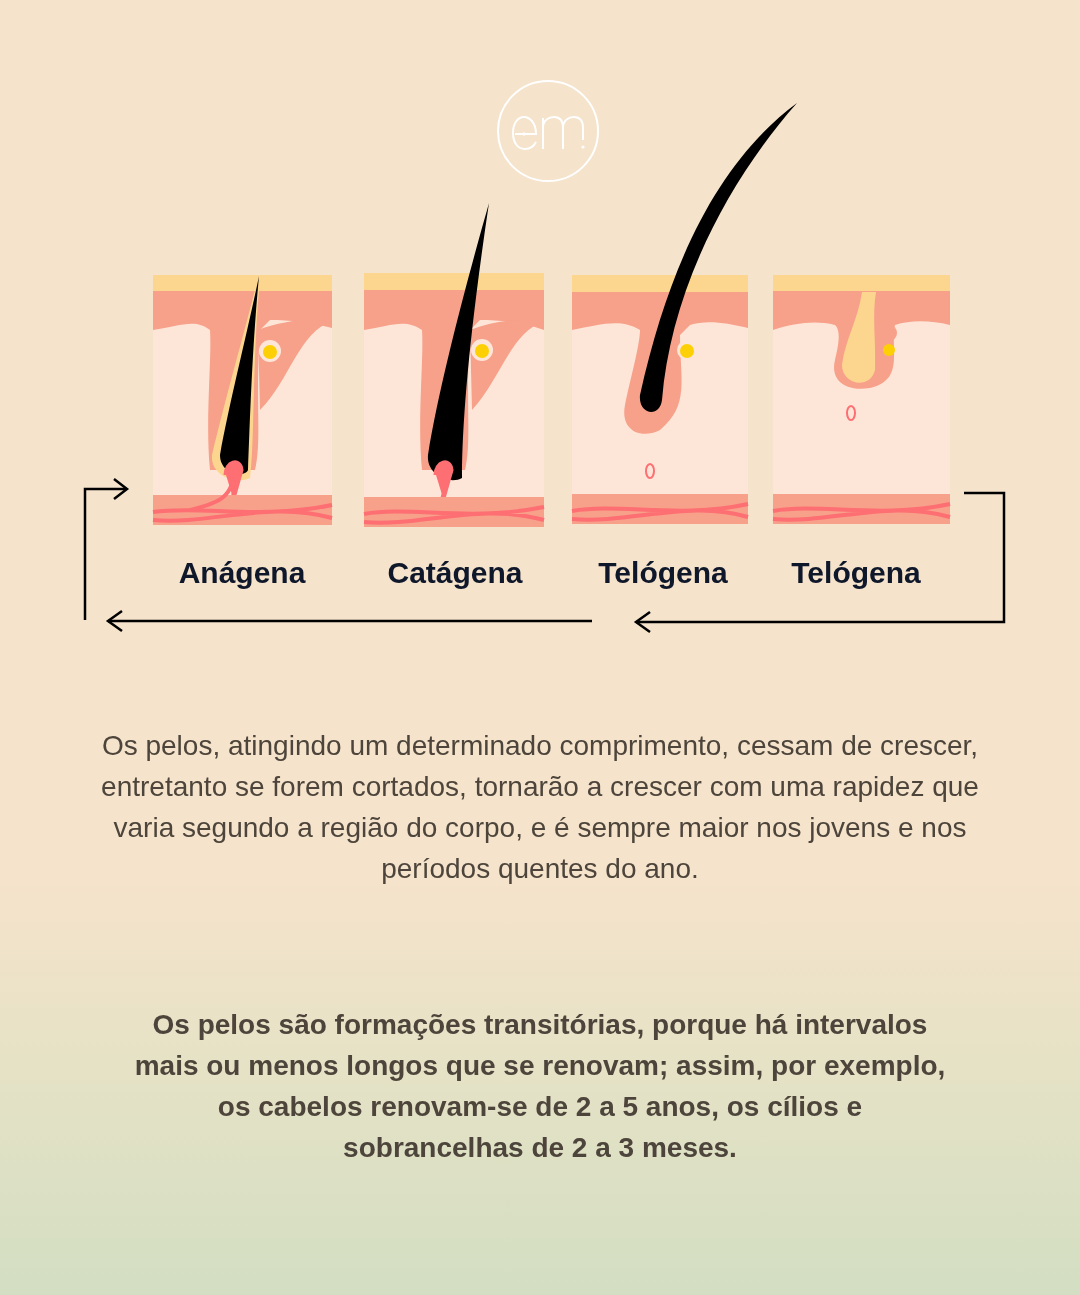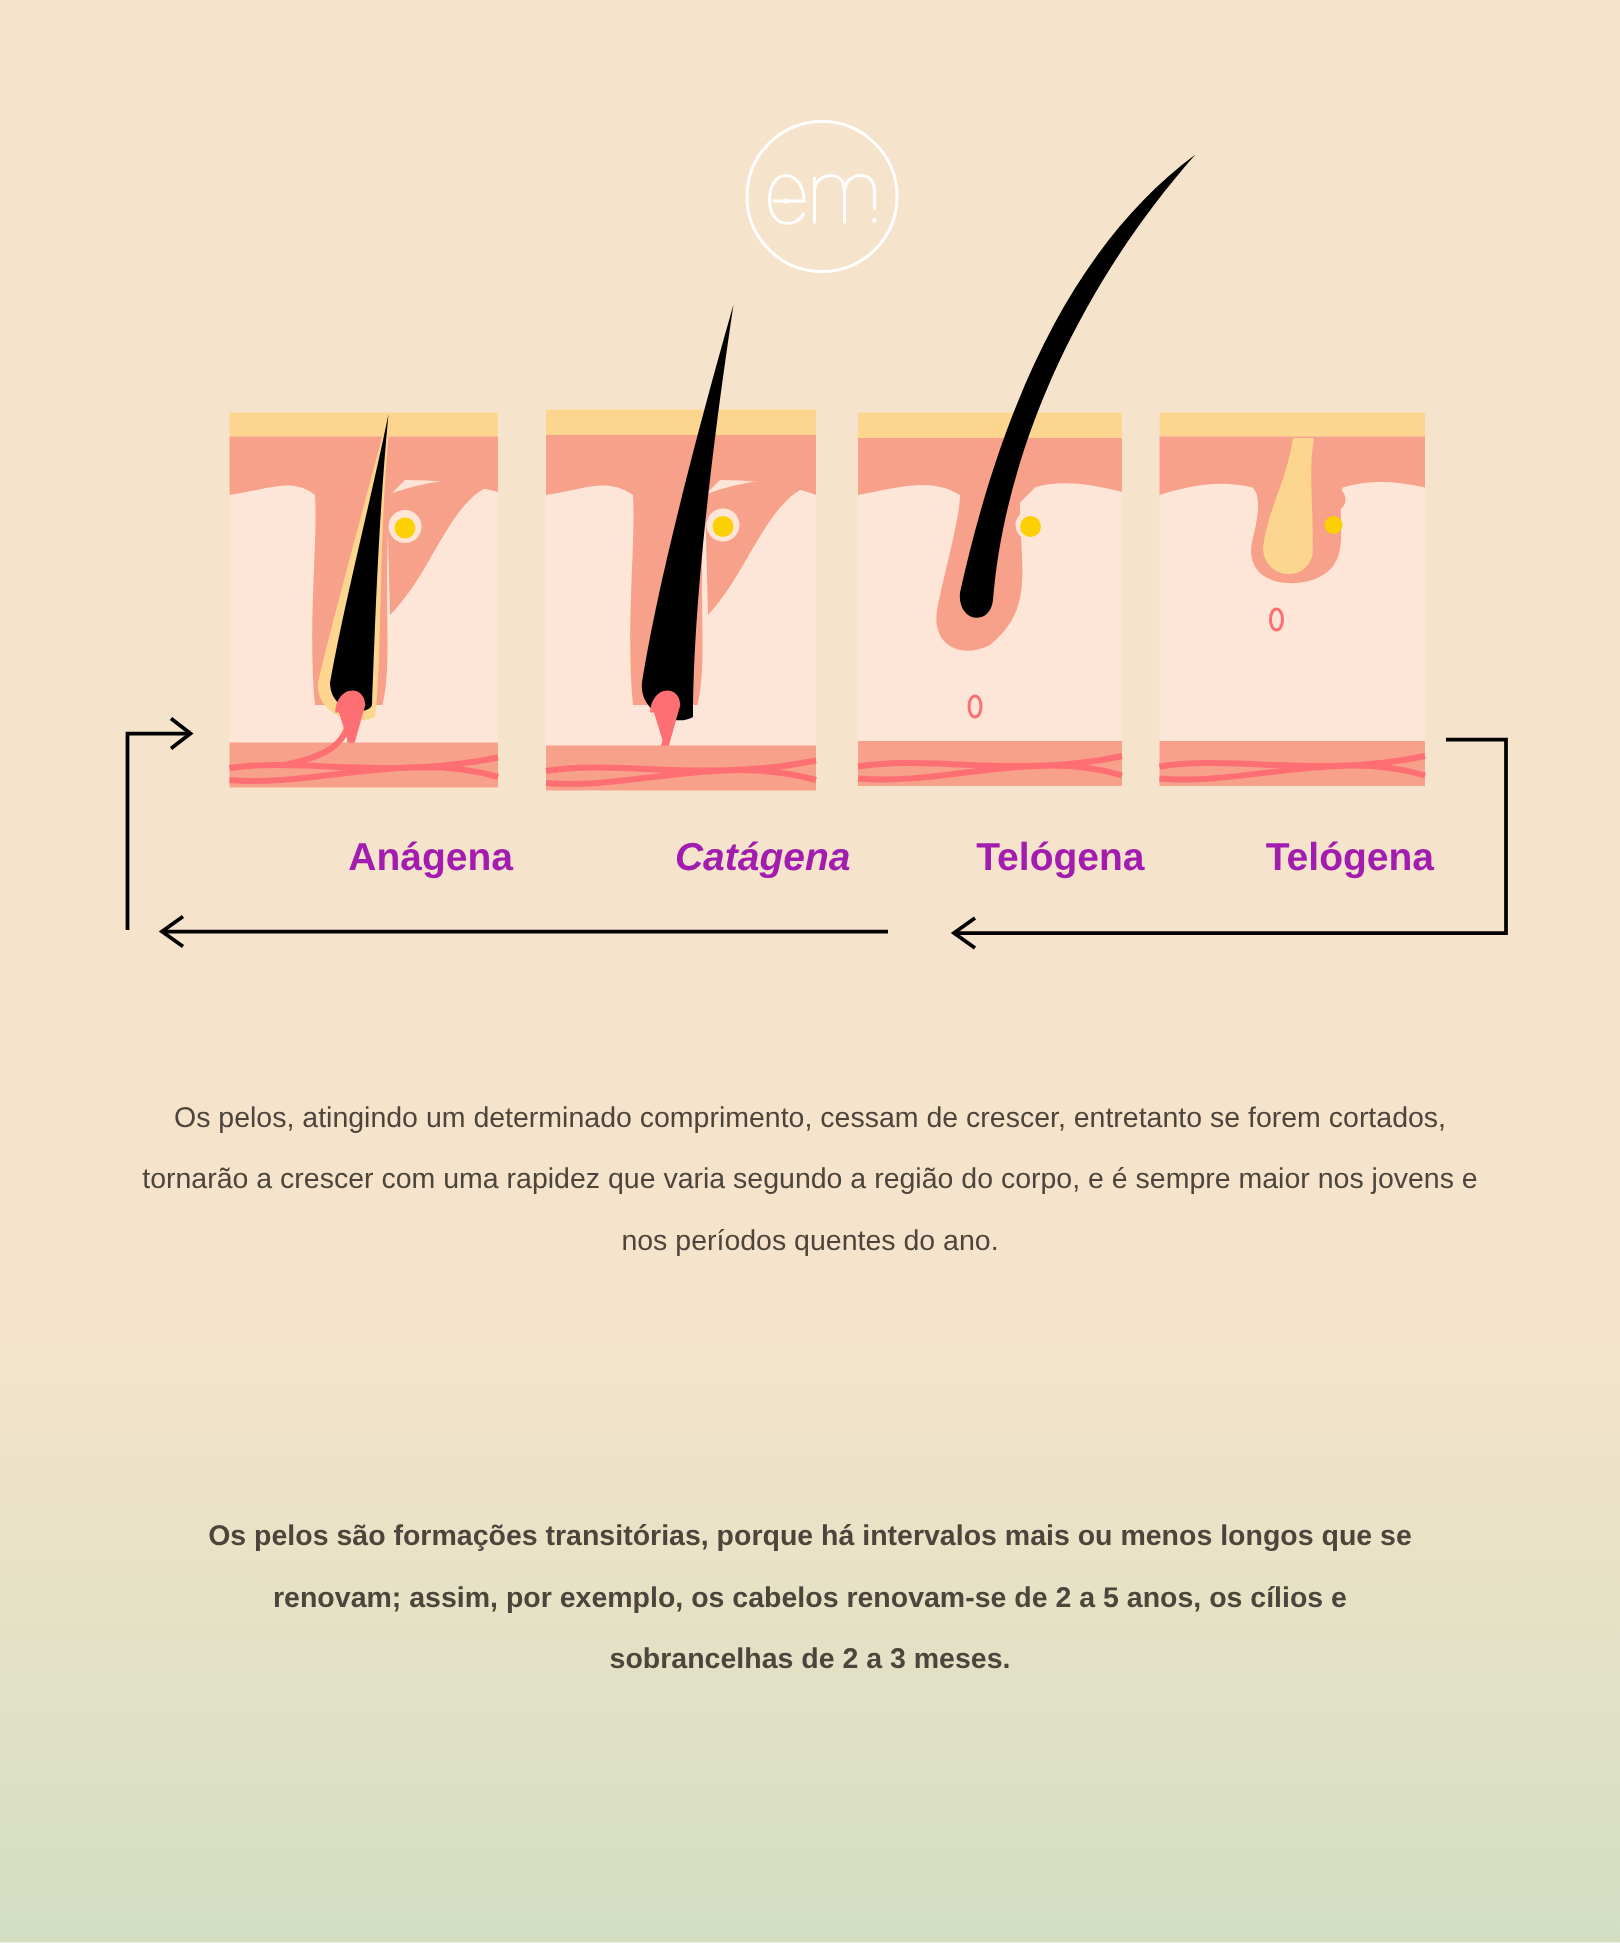--- a/index.html
+++ b/index.html
@@ -8,26 +8,26 @@
     background: linear-gradient(180deg, #f5e3cb 0%, #f5e3cb 68%, #e6e2c6 82%, #d3dec2 100%);
     font-family: "Liberation Sans", sans-serif;
   }
   .logo {
     position:absolute; left:497px; top:80px; width:102px; height:102px;
     border:2px solid #ffffff; border-radius:50%; box-sizing:border-box;
   }
   .logo svg { position:absolute; left:0; top:0; }
   .diagram { position:absolute; left:0; top:0; width:1080px; height:660px; }
   .label {
-    position:absolute; top:556px; font-weight:bold; font-size:26px; color:#a21caf;
-    text-align:right; width:200px;
+    position:absolute; top:556px; font-weight:bold; font-size:30px; color:#0f172a;
+    text-align:center; width:200px;
   }
   .para {
     position:absolute; left:90px; width:900px; text-align:center;
-    color:#4d453b; font-size:19px; line-height:41px;
+    color:#4d453b; font-size:28px; line-height:41px;
   }
 </style>
 </head>
 <body>
 
 <div class="logo">
   <svg width="98" height="98" viewBox="0 0 98 98">
     <path d="M16 52 L37 52 C37 40 30 35 25 35 C19 35 14 41 14 51 C14 61 19 67 26 67 C31 67 35 64 37 60" fill="none" stroke="#fff" stroke-width="2"></path>
     <circle cx="25" cy="52" r="1.8" fill="#fff"></circle>
     <path d="M44 67 L44 36 M44 46 C44 38 50 35 55 35 C60 35 64 38 64 46 L64 67 M64 46 C64 38 70 35 75 35 C80 35 84 38 84 46 L84 58" fill="none" stroke="#fff" stroke-width="2"></path>
@@ -92,18 +92,18 @@
     <path d="M964 493 H1004 V622 H636"></path>
     <path d="M650 612 L636 622 L650 632"></path>
     <path d="M592 621 H108"></path>
     <path d="M122 611 L108 621 L122 631"></path>
     <path d="M85 620 V489 H126"></path>
     <path d="M114 479 L127 489 L114 499"></path>
   </g>
 </svg>
 
 <div class="label" style="left:142px;">Anágena</div>
-<div class="label" style="left:367px;font-style:italic;">Catágena</div>
+<div class="label" style="left:355px;">Catágena</div>
 <div class="label" style="left:563px;">Telógena</div>
 <div class="label" style="left:756px;">Telógena</div>
 
 <p class="para" style="top:725px; margin:0;">Os pelos, atingindo um determinado comprimento, cessam de crescer, entretanto se forem cortados, tornarão a crescer com uma rapidez que varia segundo a região do corpo, e é sempre maior nos jovens e nos períodos quentes do ano.</p>
 <p class="para" style="top:1004px; margin:0; left:130px; width:820px;font-weight:bold;">Os pelos são formações transitórias, porque há intervalos mais ou menos longos que se renovam; assim, por exemplo, os cabelos renovam-se de 2 a 5 anos, os cílios e sobrancelhas de 2 a 3 meses.</p>
 
 </body></html>

